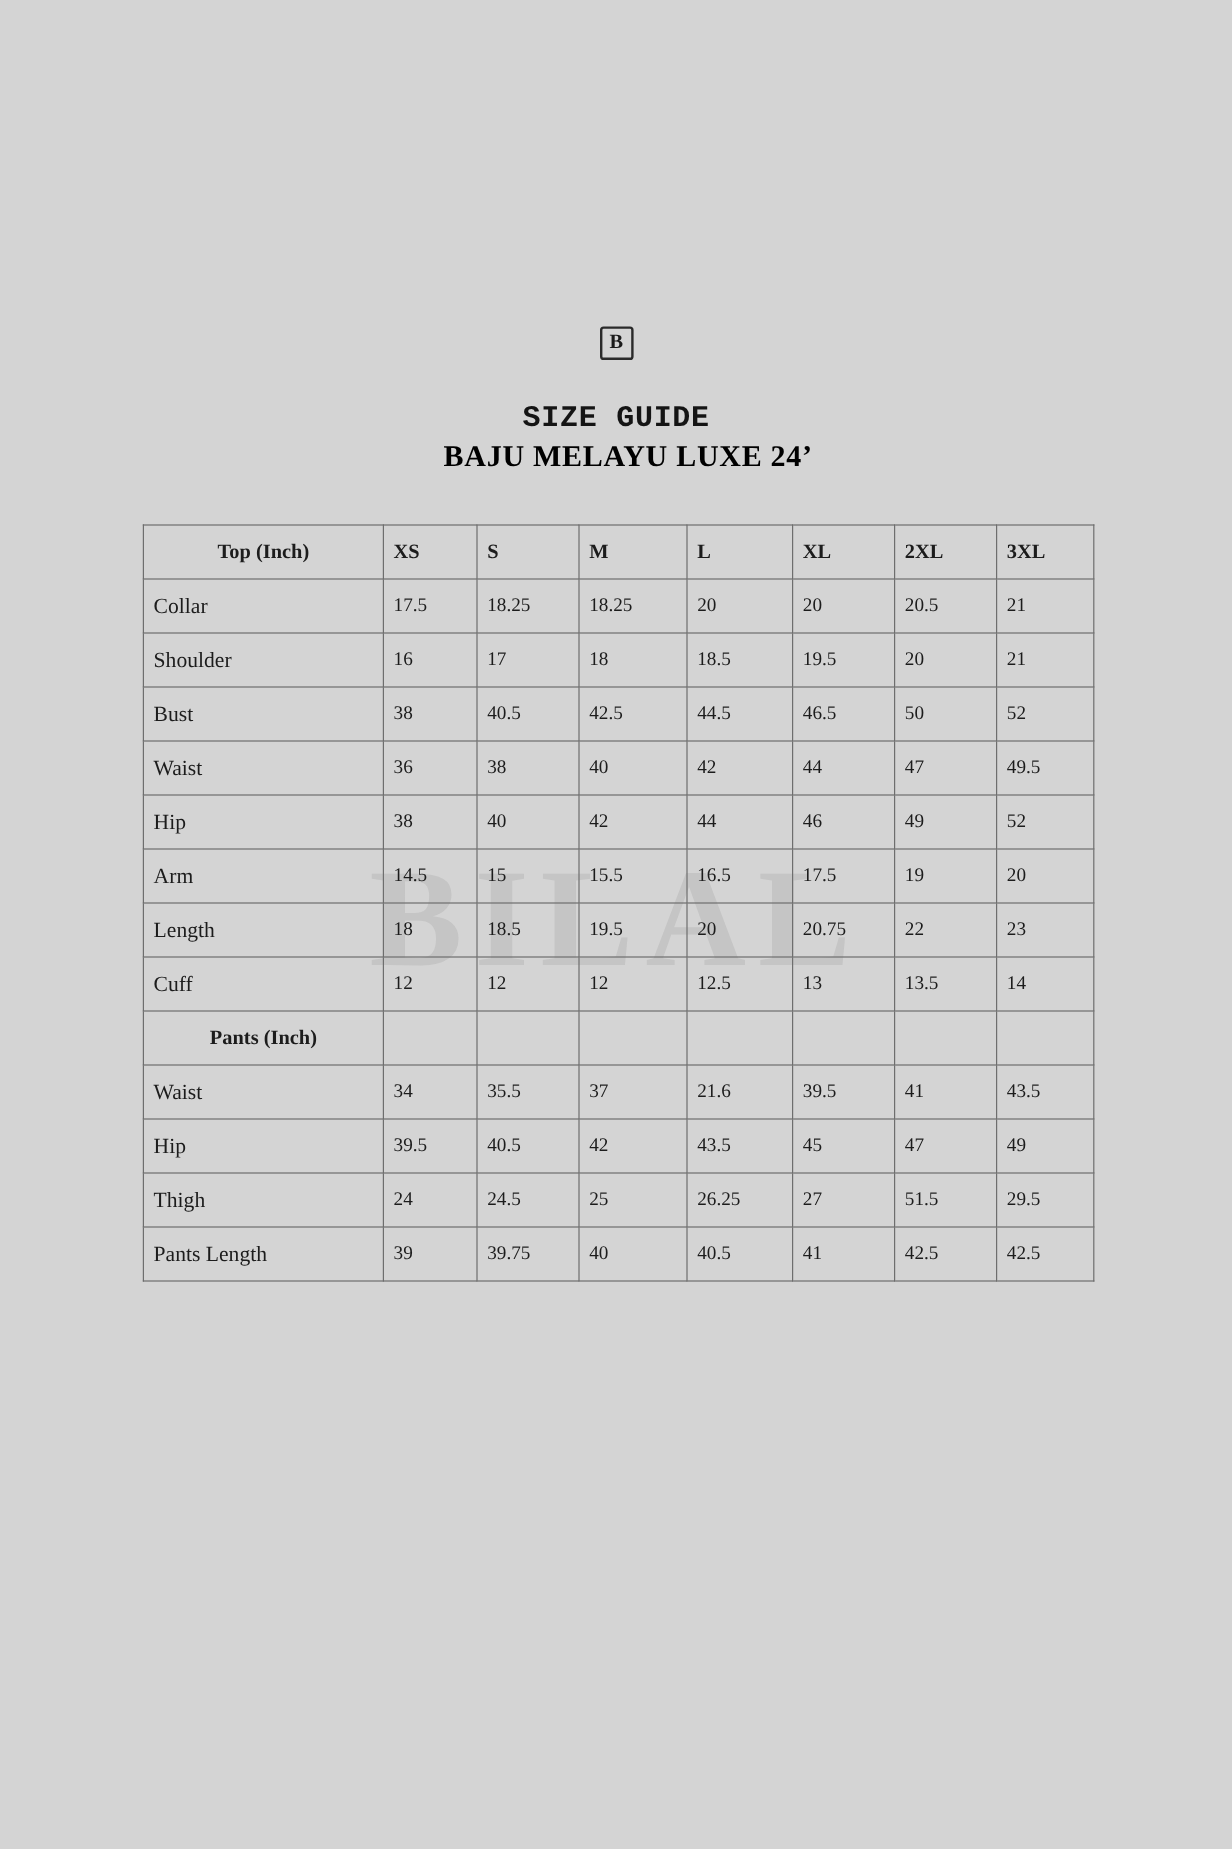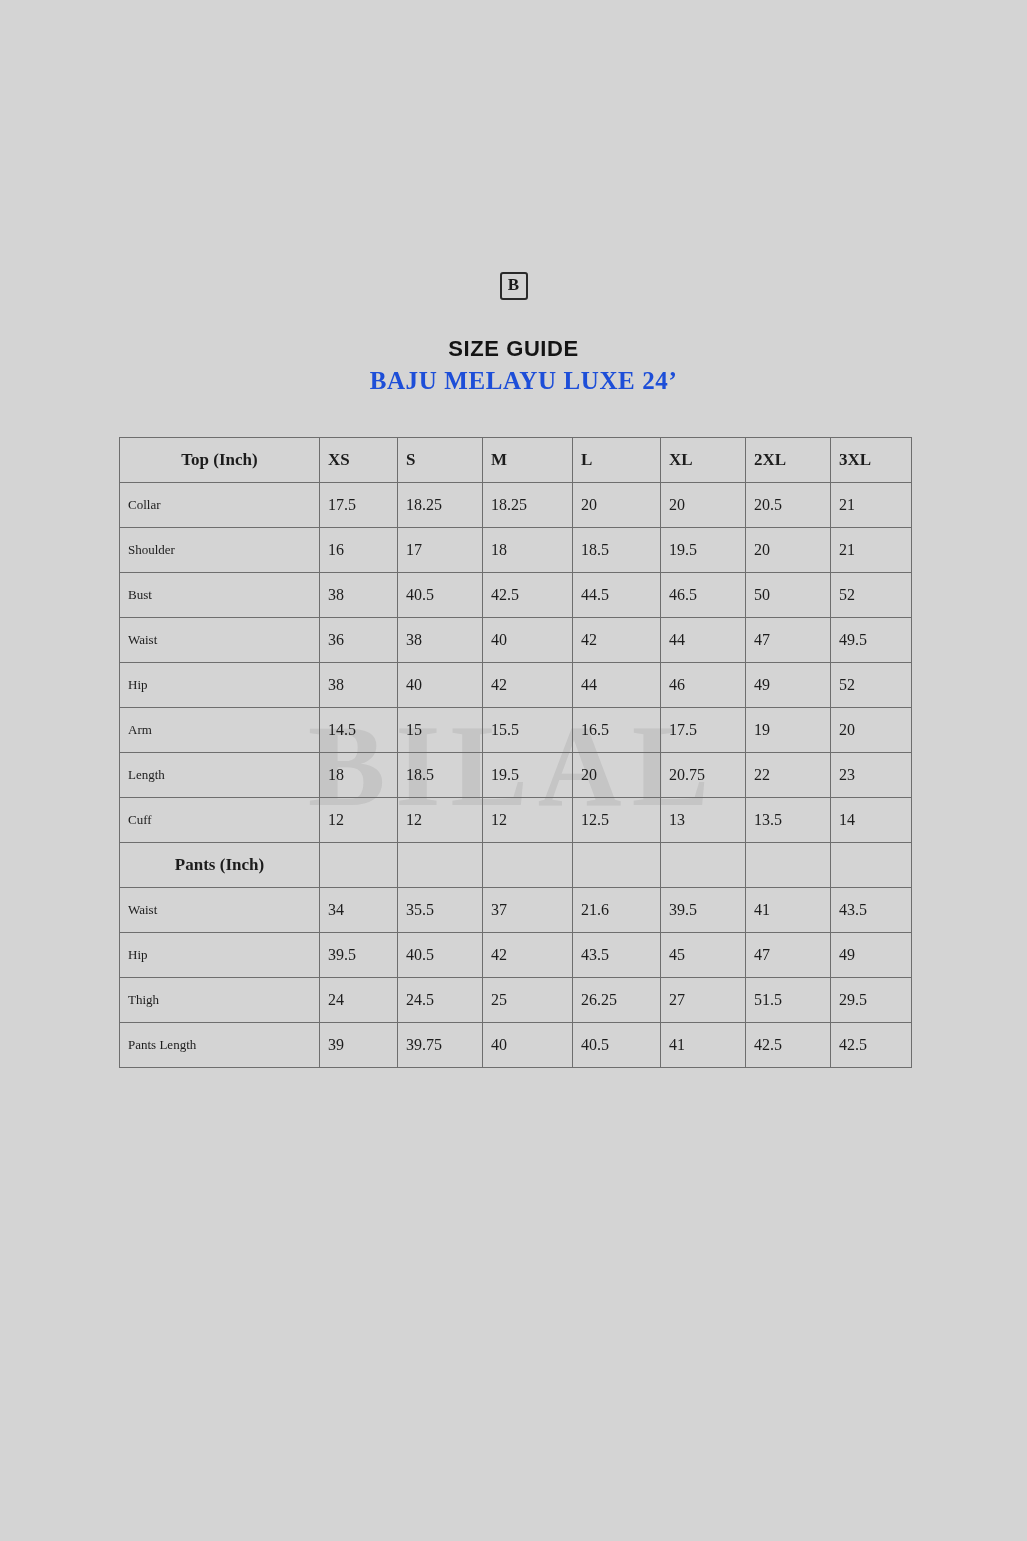--- a/index.html
+++ b/index.html
@@ -44,33 +44,33 @@
     letter-spacing: 0;
   }
   .titles {
     position: absolute;
     top: 333px;
     left: 0;
     width: 100%;
     text-align: center;
   }
   .title-main {
-    font-family: Liberation Sans, sans-serif;
-    font-weight: bold;
-    font-size: 22px;
+    font-family: Liberation Mono, monospace;
+    font-weight: bold;
+    font-size: 25px;
     letter-spacing: 0.6px;
     color: #141414;
     line-height: 32px;
   }
   .title-sub {
     font-family: "Liberation Serif", serif;
     font-weight: bold;
     font-size: 25px;
     letter-spacing: 0.6px;
-    color: #1d4ed8;
+    color: #000000;
     line-height: 32px;
     padding-left: 20px;
   }
 
   .watermark {
     position: absolute;
     top: 700px;
     left: 0;
     width: 100%;
     text-align: center;
@@ -114,21 +114,21 @@
     font-weight: bold;
     font-size: 17px;
     text-align: center;
   }
   table.size-table th.size-head {
     font-weight: bold;
     font-size: 17px;
     text-align: left;
   }
   table.size-table td.label {
-    font-size: 13px;
+    font-size: 18px;
   }
   col.c0 { width: 200px; }
   col.c1 { width: 78px; }
   col.c2 { width: 85px; }
   col.c3 { width: 90px; }
   col.c4 { width: 88px; }
   col.c5 { width: 85px; }
   col.c6 { width: 85px; }
   col.c7 { width: 81px; }
 </style>

